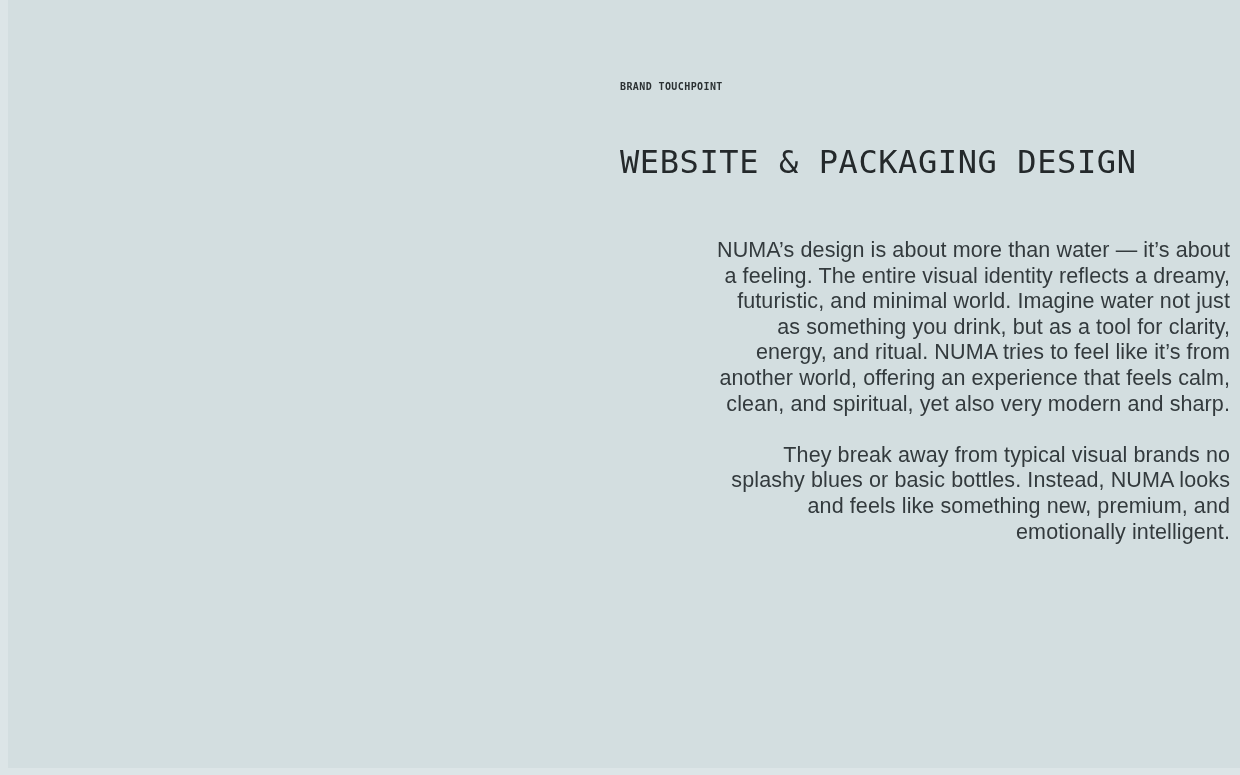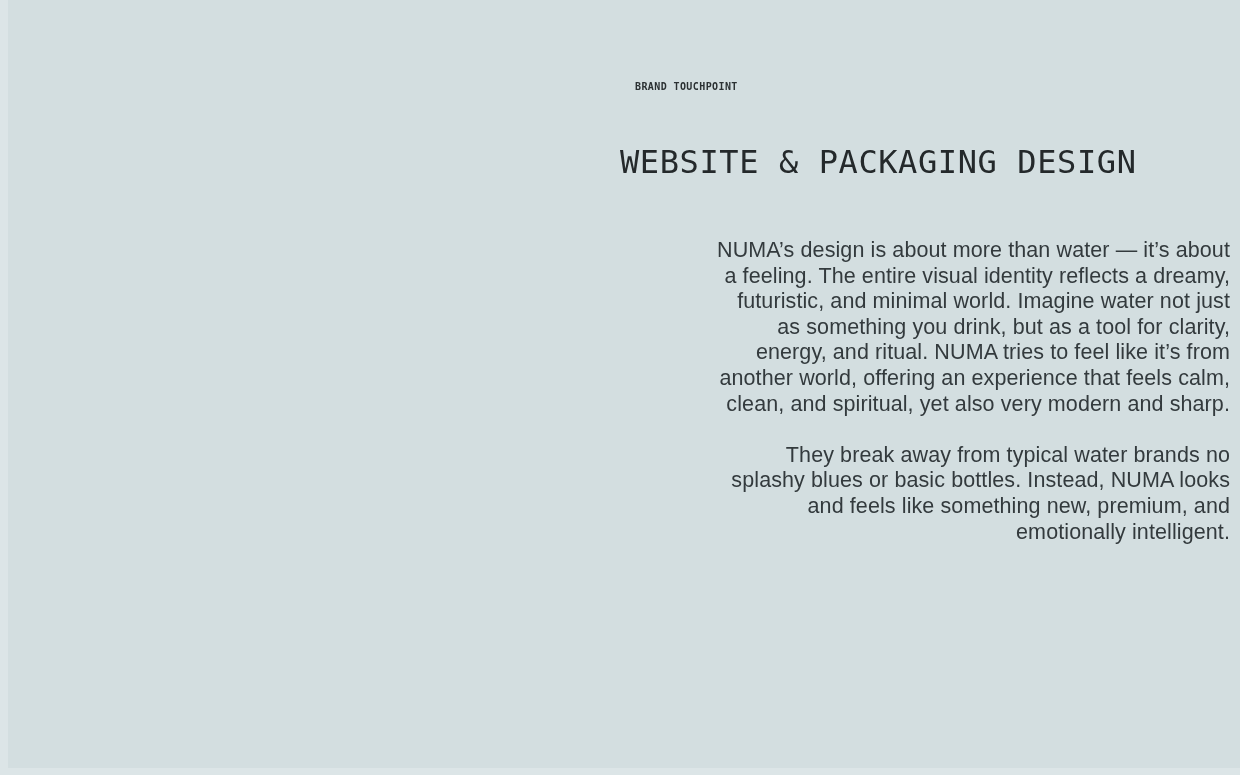--- a/index.html
+++ b/index.html
@@ -34,21 +34,20 @@
   .eyebrow {
     position: absolute;
     left: 0;
     top: 81px;
     font-family: "DejaVu Sans Mono", "Liberation Mono", monospace;
     font-size: 10px;
     font-weight: 600;
     letter-spacing: 0.4px;
     color: var(--eyebrow-color);
     white-space: nowrap;
-    margin-left: 15px;
   }
   .title {
     position: absolute;
     left: 0;
     top: 146px;
     font-family: "DejaVu Sans Mono", "Liberation Mono", monospace;
     font-size: 32px;
     font-weight: 400;
     letter-spacing: 0.6px;
     line-height: 1;
@@ -81,19 +80,19 @@
     <div class="eyebrow">BRAND TOUCHPOINT</div>
     <h1 class="title">WEBSITE &amp; PACKAGING DESIGN</h1>
     <div class="body-copy">
       <p>NUMA’s design is about more than water — it’s about
 a feeling. The entire visual identity reflects a dreamy,
 futuristic, and minimal world. Imagine water not just
 as something you drink, but as a tool for clarity,
 energy, and ritual. NUMA tries to feel like it’s from
 another world, offering an experience that feels calm,
 clean, and spiritual, yet also very modern and sharp.</p>
-      <p>They break away from typical water brands no
+      <p>They break away from typical visual brands no
 splashy blues or basic bottles. Instead, NUMA looks
 and feels like something new, premium, and
 emotionally intelligent.</p>
     </div>
   </div>
 </div>
 
 </body></html>

